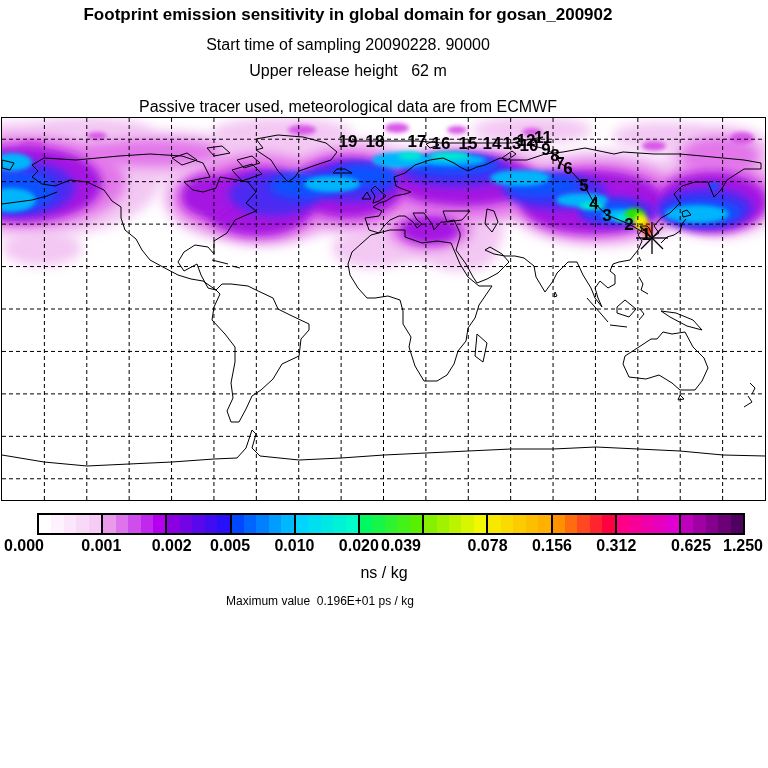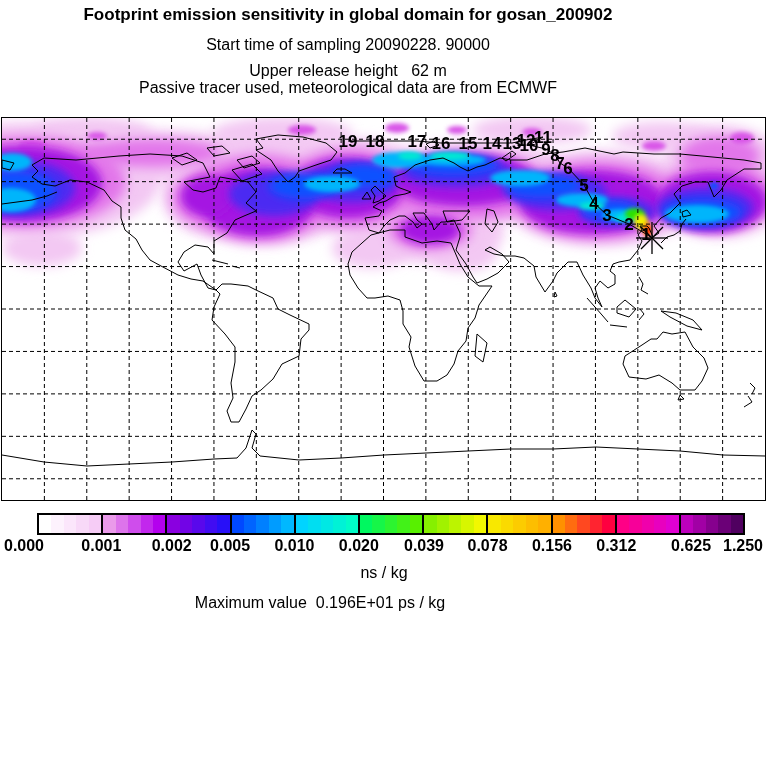--- a/index.html
+++ b/index.html
@@ -5,36 +5,36 @@
   html,body{margin:0;padding:0;}
   body{
     width:768px;height:768px;background:#ffffff;position:relative;
     font-family:"Liberation Sans", sans-serif;color:#000;overflow:hidden;
   }
   .hline{position:absolute;left:0;width:696px;display:flex;justify-content:center;
          white-space:pre;font-size:16px;line-height:16px;}
   #title-line{top:7px;font-weight:bold;font-size:17px;}
   #line2{top:37px;gap:32px;}
   #line3{top:63px;gap:68px;}
-  #line4{top:80px;text-align:right;}
+  #line4{top:99px;text-align:right;}
   #map-frame{position:absolute;left:1px;top:117px;width:763px;height:382px;
              border:1px solid #000;background:#fff;}
   #map-svg{display:block;}
   #colorbar{position:absolute;left:37px;top:513px;width:708px;height:22px;
             border:2px solid #000;box-sizing:border-box;display:flex;}
   .cb-seg{flex:1 1 0;display:flex;border-right:2px solid #000;}
   .cb-seg:last-child{border-right:none;}
   .cb-cell{flex:1 1 0;}
   #tick-row{position:absolute;left:0;top:538px;width:768px;height:18px;}
   .tick{position:absolute;transform:translateX(-50%);font-weight:bold;
         font-size:16px;line-height:16px;white-space:pre;}
   #units-label{position:absolute;top:564px;left:0;width:768px;text-align:center;
                font-size:16px;}
   #max-label{position:absolute;top:594px;left:0;width:640px;text-align:center;
-             font-size:16px;white-space:pre;}
+             font-size:12px;white-space:pre;}
 </style>
 </head>
 <body>
 
 <div class="hline" id="title-line">
   <span>Footprint emission sensitivity in global domain for gosan_200902</span>
 </div>
 <div class="hline" id="line2">
   <span>Start time of sampling 20090228. 90000</span>
 </div>
@@ -301,21 +301,21 @@
       <div class="cb-cell" style="background: rgb(80, 0, 96);"></div>
     </div>
   </div>
 <div id="tick-row">
     <span class="tick" style="left: 24px;">0.000</span>
     <span class="tick" style="left: 101.364px;">0.001</span>
     <span class="tick" style="left: 165.727px; padding-left: 12px;">0.002</span>
     <span class="tick" style="left: 230.091px;">0.005</span>
     <span class="tick" style="left: 294.455px;">0.010</span>
     <span class="tick" style="left: 358.818px;">0.020</span>
-    <span class="tick" style="left: 424px;">0.039</span>
+    <span class="tick" style="left: 401px;">0.039</span>
     <span class="tick" style="left: 487.545px;">0.078</span>
     <span class="tick" style="left: 551.909px;">0.156</span>
     <span class="tick" style="left: 616.273px;">0.312</span>
     <span class="tick" style="left: 680.636px; padding-left: 21px;">0.625</span>
     <span class="tick" style="left: 743px;">1.250</span>
   </div>
 <div id="units-label">ns / kg</div>
 <div id="max-label">Maximum value  0.196E+01 ps / kg</div>
 
 </body></html>

